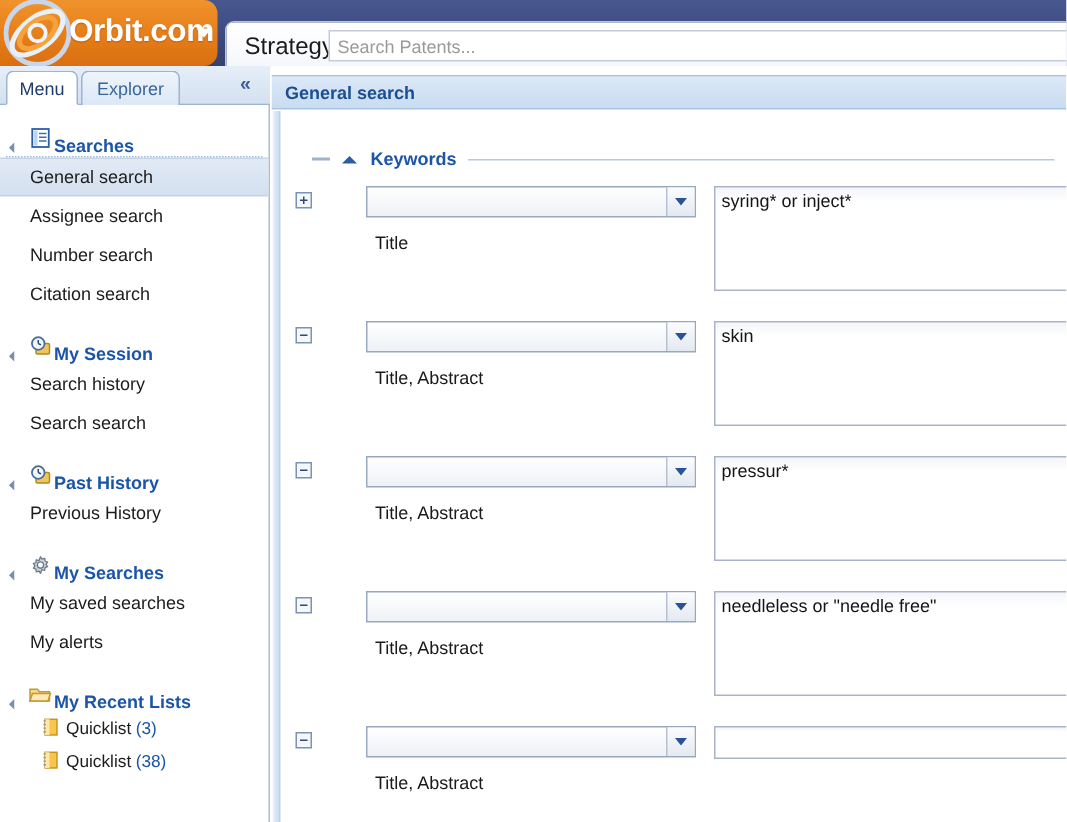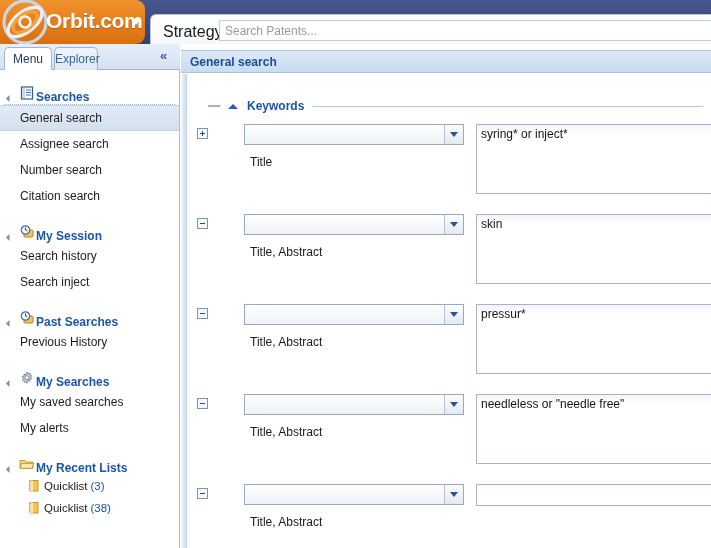--- a/index.html
+++ b/index.html
@@ -78,21 +78,21 @@
     border-top-left-radius: 5px; border-top-right-radius: 5px;
     cursor: pointer; user-select: none;
   }
   .tab.active {
     left: 4px; width: 48px;
     background: #ffffff;
     color: #1e3a6e; font-weight: normal;
     border-bottom: 1px solid #ffffff;
   }
   .tab.inactive {
-    left: 54px; width: 44px;
+    left: 54px; width: 66px;
     background: linear-gradient(180deg,#eef4fb 0%,#dce8f5 100%);
     color: #3b6699;
     text-align: center;
   }
   .collapse-btn {
     position: absolute; left: 160px; top: 4px;
     font-size: 13px; color: #3a5f99; font-weight: bold;
     cursor: pointer; user-select: none;
   }
 
@@ -302,33 +302,33 @@
         <svg width="15" height="14" viewBox="0 0 15 14">
           <rect x="4" y="5" width="9" height="7" rx="1" fill="#f2c55c" stroke="#b08824" stroke-width="1"></rect>
           <circle cx="5.5" cy="5" r="4.2" fill="#f1f4f8" stroke="#4a6c96" stroke-width="1.2"></circle>
           <line x1="5.5" y1="5" x2="5.5" y2="2.6" stroke="#2b4a74" stroke-width="1"></line>
           <line x1="5.5" y1="5" x2="7.3" y2="5.9" stroke="#2b4a74" stroke-width="1"></line>
         </svg>
       </span>
       <span class="glabel">My Session</span>
     </div>
     <div class="nav-item">Search history</div>
-    <div class="nav-item">Search inject</div>
+    <div class="nav-item">Search search</div>
 
     <div class="nav-group">
       <span class="tri"></span>
       <span class="gicon">
         <svg width="15" height="14" viewBox="0 0 15 14">
           <rect x="4" y="5" width="9" height="7" rx="1" fill="#f2c55c" stroke="#b08824" stroke-width="1"></rect>
           <circle cx="5.5" cy="5" r="4.2" fill="#f1f4f8" stroke="#4a6c96" stroke-width="1.2"></circle>
           <line x1="5.5" y1="5" x2="5.5" y2="2.6" stroke="#2b4a74" stroke-width="1"></line>
           <line x1="5.5" y1="5" x2="7.3" y2="5.9" stroke="#2b4a74" stroke-width="1"></line>
         </svg>
       </span>
-      <span class="glabel">Past Searches</span>
+      <span class="glabel">Past History</span>
     </div>
     <div class="nav-item">Previous History</div>
 
     <div class="nav-group">
       <span class="tri"></span>
       <span class="gicon">
         <svg width="14" height="14" viewBox="0 0 14 14">
           <path d="M7 1.2l1 1.5 1.8-.5.2 1.8 1.7.7-1 1.5 1 1.5-1.7.7-.2 1.8-1.8-.5L7 12.2l-1-1.5-1.8.5-.2-1.8-1.7-.7 1-1.5-1-1.5 1.7-.7.2-1.8 1.8.5z" fill="#cfd6de" stroke="#6d7a8c" stroke-width="0.9" stroke-linejoin="round"></path>
           <circle cx="7" cy="6.7" r="2.1" fill="#ffffff" stroke="#6d7a8c" stroke-width="0.9"></circle>
         </svg>

